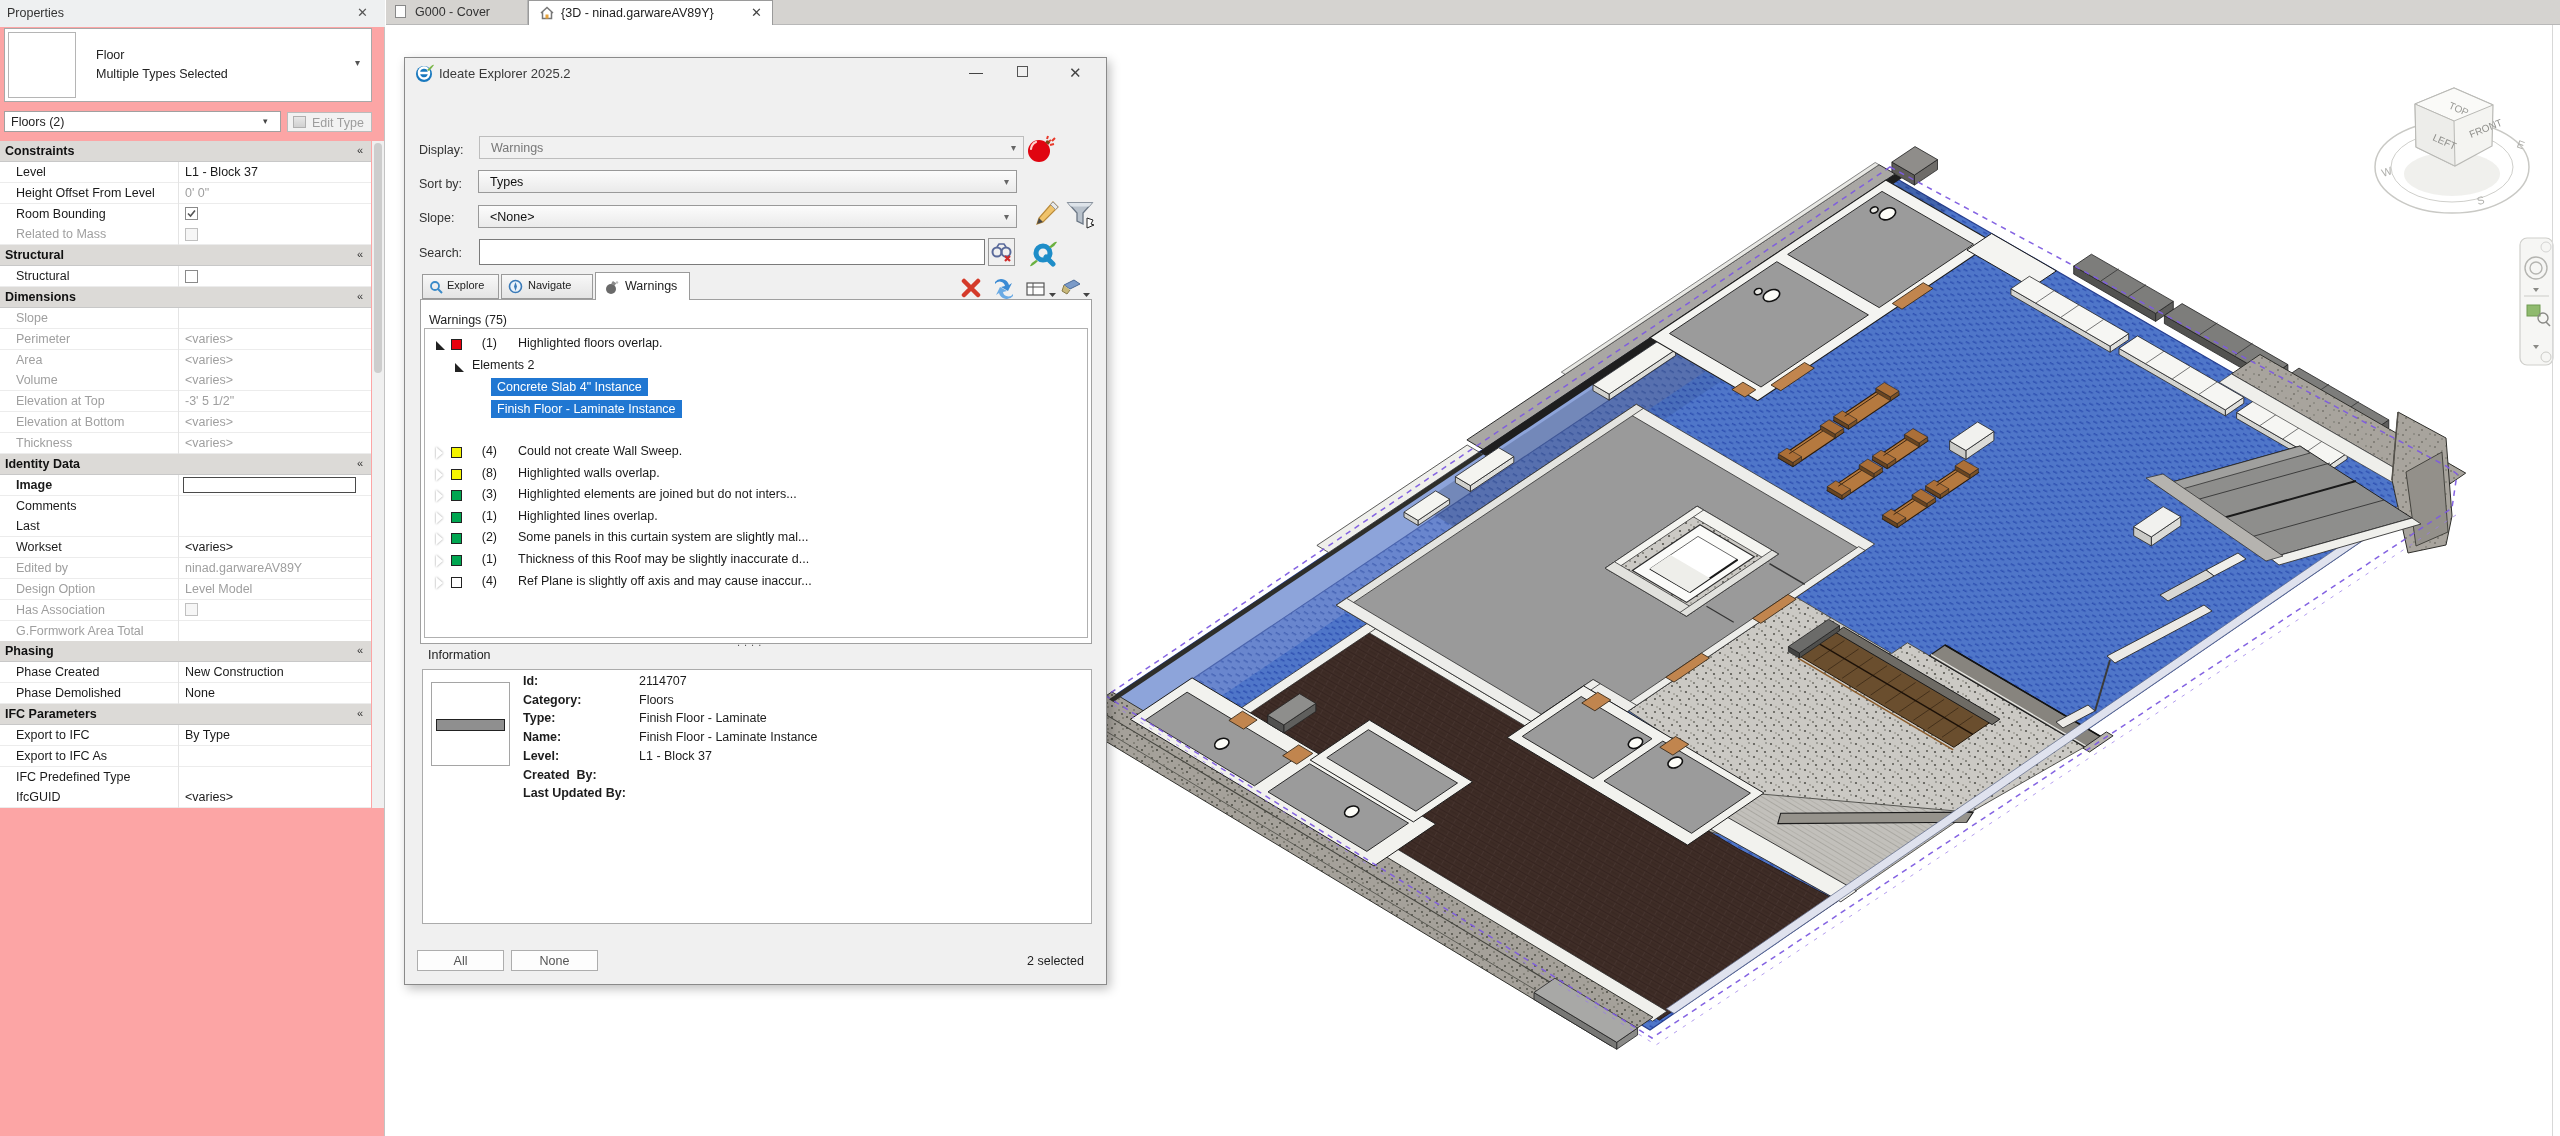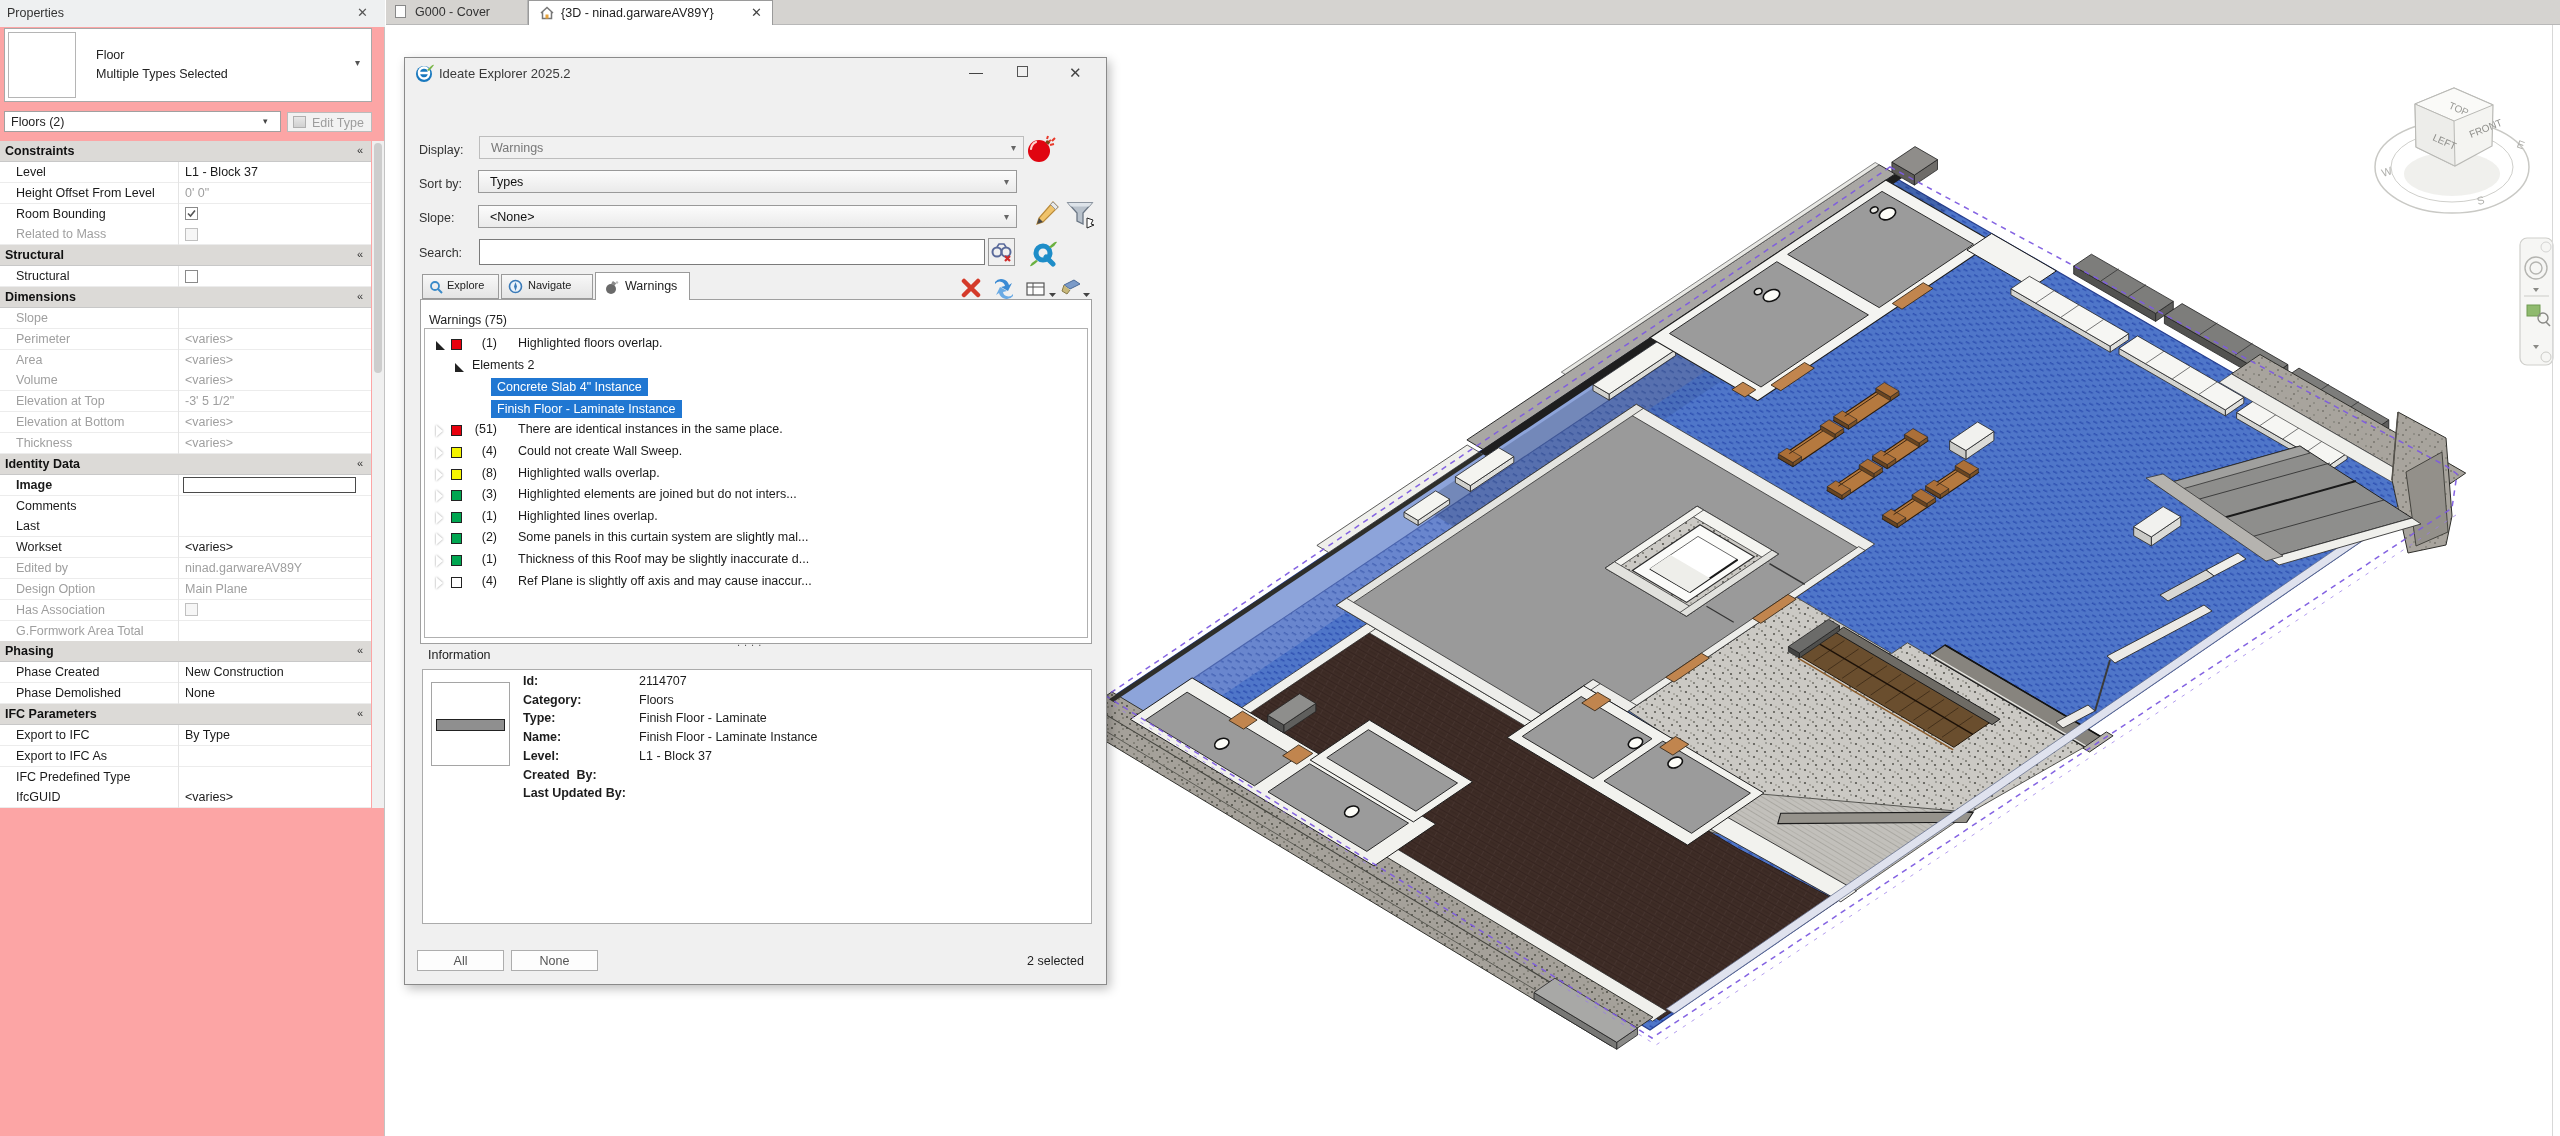--- a/index.html
+++ b/index.html
@@ -487,21 +487,21 @@
         <div class="pr" style="top:537.2px">
           <span class="pl pblk">Workset</span>
           <span class="pv pblk">&lt;varies&gt;</span>
         </div>
         <div class="pr" style="top:558.0px">
           <span class="pl pgray">Edited by</span>
           <span class="pv pgray">ninad.garwareAV89Y</span>
         </div>
         <div class="pr" style="top:578.9px">
           <span class="pl pgray">Design Option</span>
-          <span class="pv pgray">Main Plane</span>
+          <span class="pv pgray">Level Model</span>
         </div>
         <div class="pr" style="top:599.7px">
           <span class="pl pgray">Has Association</span>
           <span class="cb cbd"></span>
         </div>
         <div class="pr" style="top:620.6px">
           <span class="pl pgray">G.Formwork Area Total</span>
           <span class="pv pgray"></span>
         </div>
         <div class="ph" style="top:641.4px">
@@ -664,26 +664,20 @@
         <div class="trow" style="top:28px">
           <span class="texp" style="left:30px"></span>
           <span class="ttxt" style="left:47px">Elements 2</span>
         </div>
         <div class="trow" style="top:49px">
           <span class="tsel">Concrete Slab 4" Instance</span>
         </div>
         <div class="trow" style="top:71px">
           <span class="tsel">Finish Floor - Laminate Instance</span>
         </div>
-        <div class="trow" style="top:92px">
-          <span class="tcol"></span>
-          <span class="tbox" style="background:#e8000d"></span>
-          <span class="tcnt">(51)</span>
-          <span class="ttxt">There are identical instances in the same place.</span>
-        </div>
         <div class="trow" style="top:114px">
           <span class="tcol"></span>
           <span class="tbox" style="background:#f5f500"></span>
           <span class="tcnt">(4)</span>
           <span class="ttxt">Could not create Wall Sweep.</span>
         </div>
         <div class="trow" style="top:136px">
           <span class="tcol"></span>
           <span class="tbox" style="background:#f5f500"></span>
           <span class="tcnt">(8)</span>

